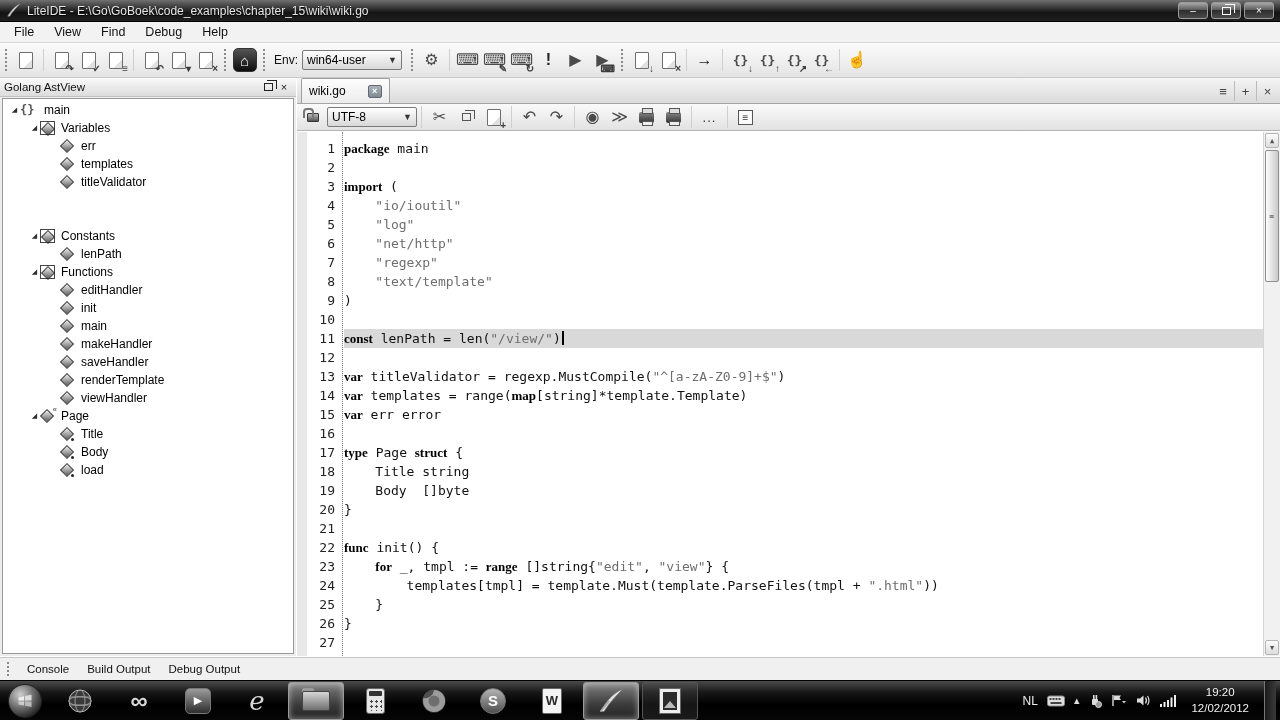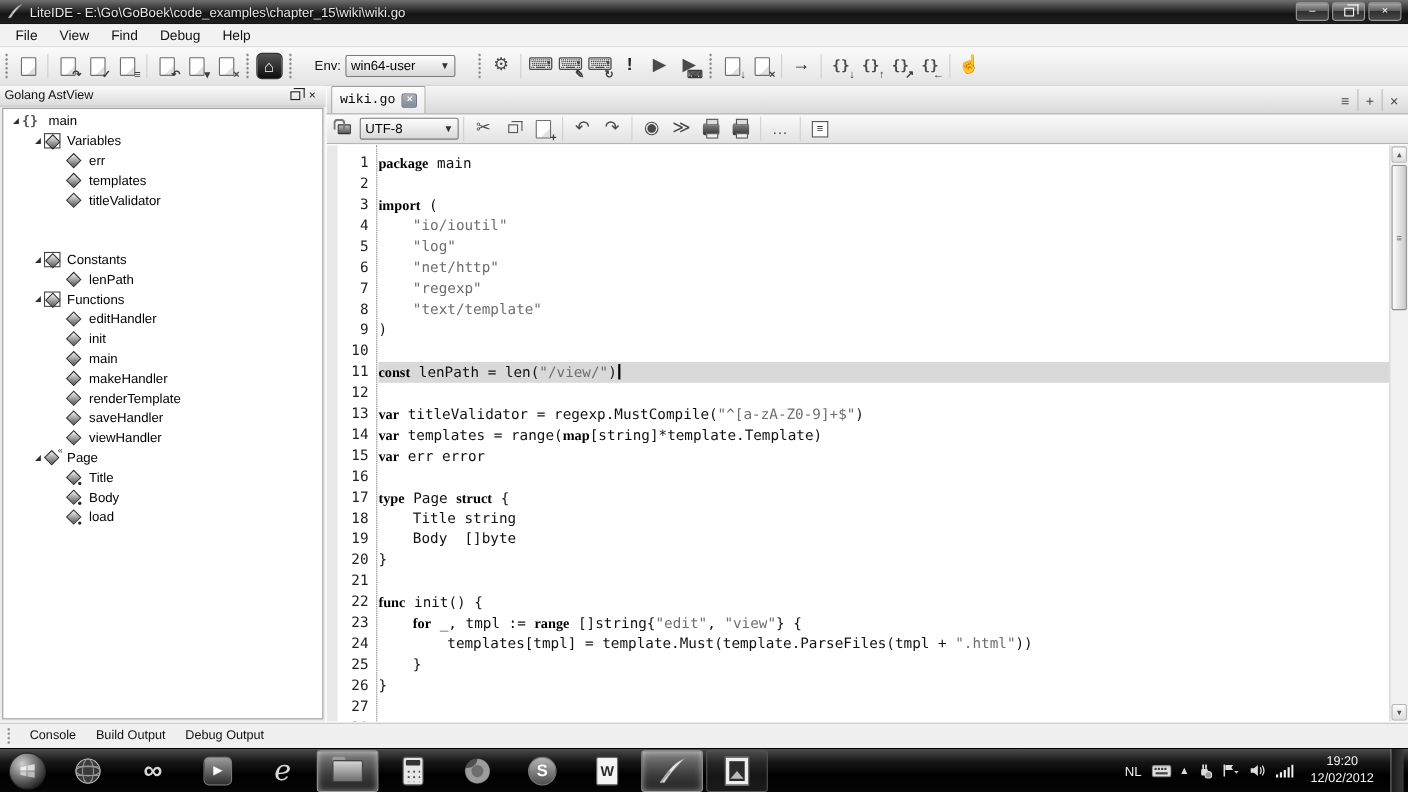--- a/index.html
+++ b/index.html
@@ -34,21 +34,21 @@
   .tb-btn { width:27px; height:27px; display:flex; align-items:center; justify-content:center;
     position:relative; border-radius:3px; }
   .tb-group { display:flex; align-items:center; }
   .pg { width:14px; height:17px; background:linear-gradient(135deg,#fff 70%,#e0e0e0 70%);
     border:1px solid #6e6e6e; border-radius:1px; position:relative; }
   .ov { position:absolute; right:1px; bottom:0; font-size:10px; color:#3c3c3c; font-weight:bold; line-height:1; }
   .gl { font-size:16px; color:#4a4a4a; line-height:1; }
   .home-btn { width:24px; height:24px; border-radius:5px;
     background:linear-gradient(180deg,#555,#0d0d0d); border:1px solid #333;
     color:#fff; font-size:15px; display:flex; align-items:center; justify-content:center; }
-  .env-wrap { display:flex; align-items:center; gap:4px; margin:0 16px; }
+  .env-wrap { display:flex; align-items:center; gap:4px; margin:0 4px; }
   .env-label { font-size:12px; color:#111; }
   .combo { height:20px; border:1px solid #7a7a7a; border-radius:2px;
     background:linear-gradient(180deg,#fefefe,#d8d8d8); display:flex; align-items:center;
     font-size:12px; padding:0 4px; gap:6px; }
   .combo .caret { font-size:9px; color:#333; margin-left:auto; }
   .braces { font-size:13px; font-weight:bold; color:#4a4a4a; font-family:"DejaVu Sans Mono",monospace; }
 
   
   .sidebar { position:absolute; left:0; top:78px; width:296px; height:578px; background:#ececec; }
   .sidebar-header { height:19px; background:linear-gradient(180deg,#fafafa,#dcdcdc);
@@ -75,21 +75,21 @@
   .ticon.field::after, .ticon.method::after { content:""; position:absolute; right:1px; bottom:0;
     width:3px; height:3px; background:#222; border-radius:50%; }
   .ticon.type::after { content:"«"; position:absolute; right:-2px; top:-4px; font-size:8px; color:#333; }
 
   
   .editor-col { position:absolute; left:297px; top:78px; width:983px; height:578px; }
   .tabbar { height:26px; background:linear-gradient(180deg,#f5f5f5,#dadada);
     border-bottom:1px solid #a5a5a5; display:flex; align-items:flex-end; position:relative; }
   .etab { margin-left:4px; height:25px; background:linear-gradient(180deg,#fdfdfd,#ececec);
     border:1px solid #9e9e9e; border-bottom:none; border-radius:2px 2px 0 0;
-    display:flex; align-items:center; gap:6px; padding:0 7px; font-size:12px;font-family:Liberation Mono, monospace; }
+    display:flex; align-items:center; gap:22px; padding:0 7px; font-size:12px; }
   .etab-close { width:14px; height:13px; background:linear-gradient(180deg,#aab4ba,#7f8a91);
     border:1px solid #667; border-radius:2px; color:#fff; font-size:9px; font-weight:bold;
     display:flex; align-items:center; justify-content:center; line-height:1; }
   .tabbar-right { position:absolute; right:2px; top:3px; display:flex; align-items:center; }
   .tr-btn { width:22px; height:20px; display:flex; align-items:center; justify-content:center;
     color:#444; font-size:13px; border-left:1px solid #bbb; }
   .tr-btn:first-child { border-left:none; }
 
   .etoolbar { height:27px; background:linear-gradient(180deg,#fafafa,#e2e2e2);
     border-bottom:1px solid #b5b5b5; display:flex; align-items:center; padding-left:4px; }
@@ -396,26 +396,26 @@
         <span>main</span>
       </div>
       <div class="trow" style="padding-left: 46px;">
         <span class="texp"></span>
         <span class="ticon func"></span>
         <span>makeHandler</span>
       </div>
       <div class="trow" style="padding-left: 46px;">
         <span class="texp"></span>
         <span class="ticon func"></span>
+        <span>saveHandler</span>
+      </div>
+      <div class="trow" style="padding-left: 46px;">
+        <span class="texp"></span>
+        <span class="ticon func"></span>
         <span>renderTemplate</span>
-      </div>
-      <div class="trow" style="padding-left: 46px;">
-        <span class="texp"></span>
-        <span class="ticon func"></span>
-        <span>saveHandler</span>
       </div>
       <div class="trow" style="padding-left: 46px;">
         <span class="texp"></span>
         <span class="ticon func"></span>
         <span>viewHandler</span>
       </div>
       <div class="trow" style="padding-left: 26px;">
         <span class="texp">◢</span>
         <span class="ticon type"></span>
         <span>Page</span>

